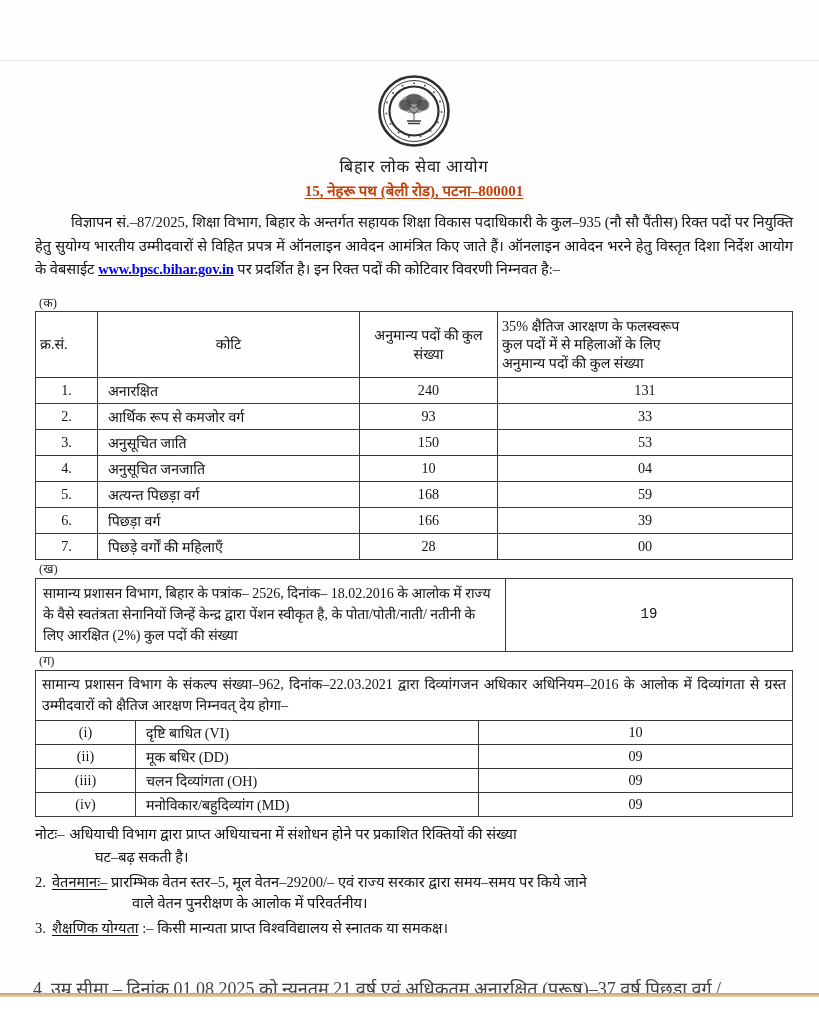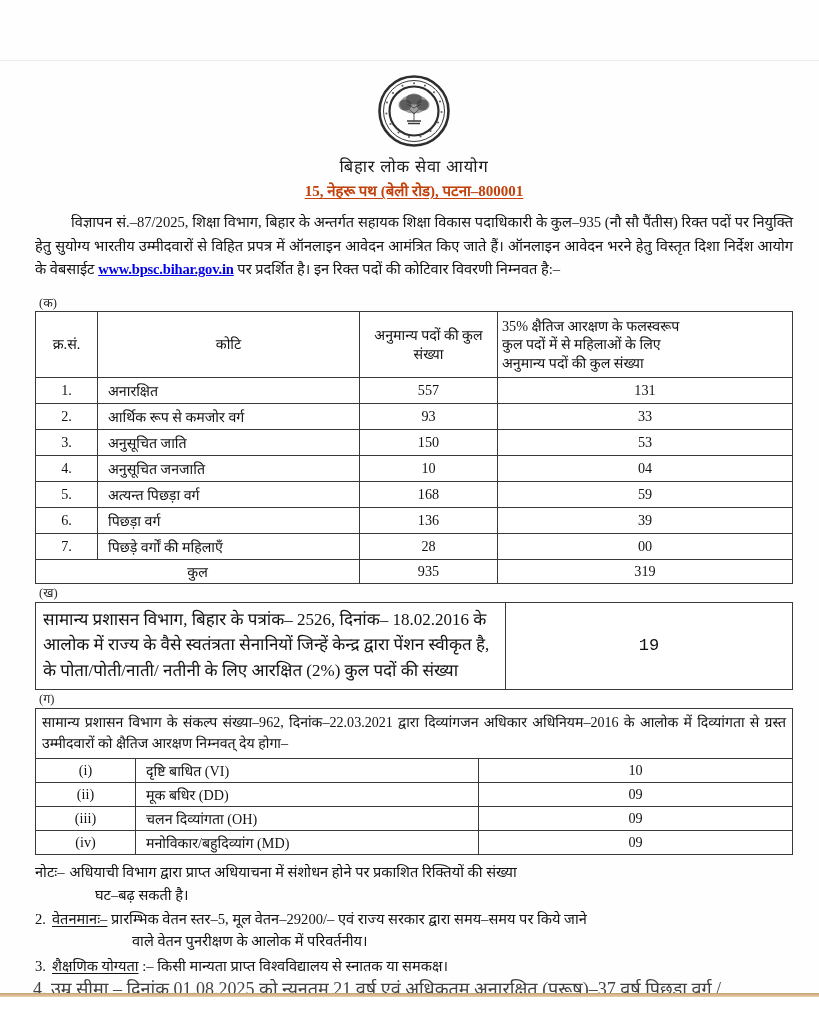--- a/index.html
+++ b/index.html
@@ -94,37 +94,37 @@
     font-size: 14.2px;
     color: #111;
     vertical-align: middle;
   }
   .t-main { margin-top: 1px; }
   .t-main th {
     font-weight: 500;
     line-height: 1.28;
     padding: 5px 4px;
   }
-  .th-sn   { width: 62px; text-align: center; }
+  .th-sn   { width: 62px; text-align: left; }
   .th-cat  { width: 262px; text-align: center; }
   .th-tot  { width: 138px; text-align: center; }
   .th-wom  { text-align: left; padding-left: 7px; }
   .th-wom .ln { display: block; }
   .td-sn  { text-align: center; height: 26px; }
   .td-cat { text-align: left; padding-left: 10px; }
   .td-num { text-align: center; }
   .tr-total td {
     text-align: center;
     font-weight: 500;
   }
   .tr-total .td-total-label { text-align: center; }
 
   
   .t-kha { margin-top: 1px; }
-  .t-kha td { font-size: 17px; line-height: 1.52; }
+  .t-kha td { font-size: 14px; line-height: 1.52; }
   .kha-text { padding: 4px 7px 5px 7px; width: 470px; }
   .kha-num  { text-align: center; font-size: 14.5px; font-family: Liberation Mono, monospace; }
 
   
   .t-ga { margin-top: 1px; }
   .ga-head {
     font-size: 14.1px;
     line-height: 1.5;
     padding: 3px 6px 4px 6px;
     text-align: justify;
@@ -259,21 +259,21 @@
             <span class="ln">35% क्षैतिज आरक्षण के फलस्वरूप</span>
             <span class="ln">कुल पदों में से महिलाओं के लिए</span>
             <span class="ln">अनुमान्य पदों की कुल संख्या</span>
           </th>
         </tr>
       </thead>
       <tbody>
         <tr>
           <td class="td-sn">1.</td>
           <td class="td-cat">अनारक्षित</td>
-          <td class="td-num">557</td>
+          <td class="td-num">240</td>
           <td class="td-num">131</td>
         </tr>
         <tr>
           <td class="td-sn">2.</td>
           <td class="td-cat">आर्थिक रूप से कमजोर वर्ग</td>
           <td class="td-num">93</td>
           <td class="td-num">33</td>
         </tr>
         <tr>
           <td class="td-sn">3.</td>
@@ -289,33 +289,28 @@
         </tr>
         <tr>
           <td class="td-sn">5.</td>
           <td class="td-cat">अत्यन्त पिछड़ा वर्ग</td>
           <td class="td-num">168</td>
           <td class="td-num">59</td>
         </tr>
         <tr>
           <td class="td-sn">6.</td>
           <td class="td-cat">पिछड़ा वर्ग</td>
-          <td class="td-num">136</td>
+          <td class="td-num">166</td>
           <td class="td-num">39</td>
         </tr>
         <tr>
           <td class="td-sn">7.</td>
           <td class="td-cat">पिछड़े वर्गों की महिलाएँ</td>
           <td class="td-num">28</td>
           <td class="td-num">00</td>
-        </tr>
-        <tr class="tr-total">
-          <td class="td-total-label" colspan="2">कुल</td>
-          <td>935</td>
-          <td>319</td>
         </tr>
       </tbody>
     </table>
 
     <div class="sec-mark">(ख)</div>
 
     <table class="t-kha">
       <tbody>
         <tr>
           <td class="kha-text">सामान्य प्रशासन विभाग, बिहार के पत्रांक– 2526, दिनांक– 18.02.2016 के आलोक में राज्य के वैसे स्वतंत्रता सेनानियों जिन्हें केन्द्र द्वारा पेंशन स्वीकृत है, के पोता/पोती/नाती/ नतीनी के लिए आरक्षित (2%) कुल पदों की संख्या</td>

